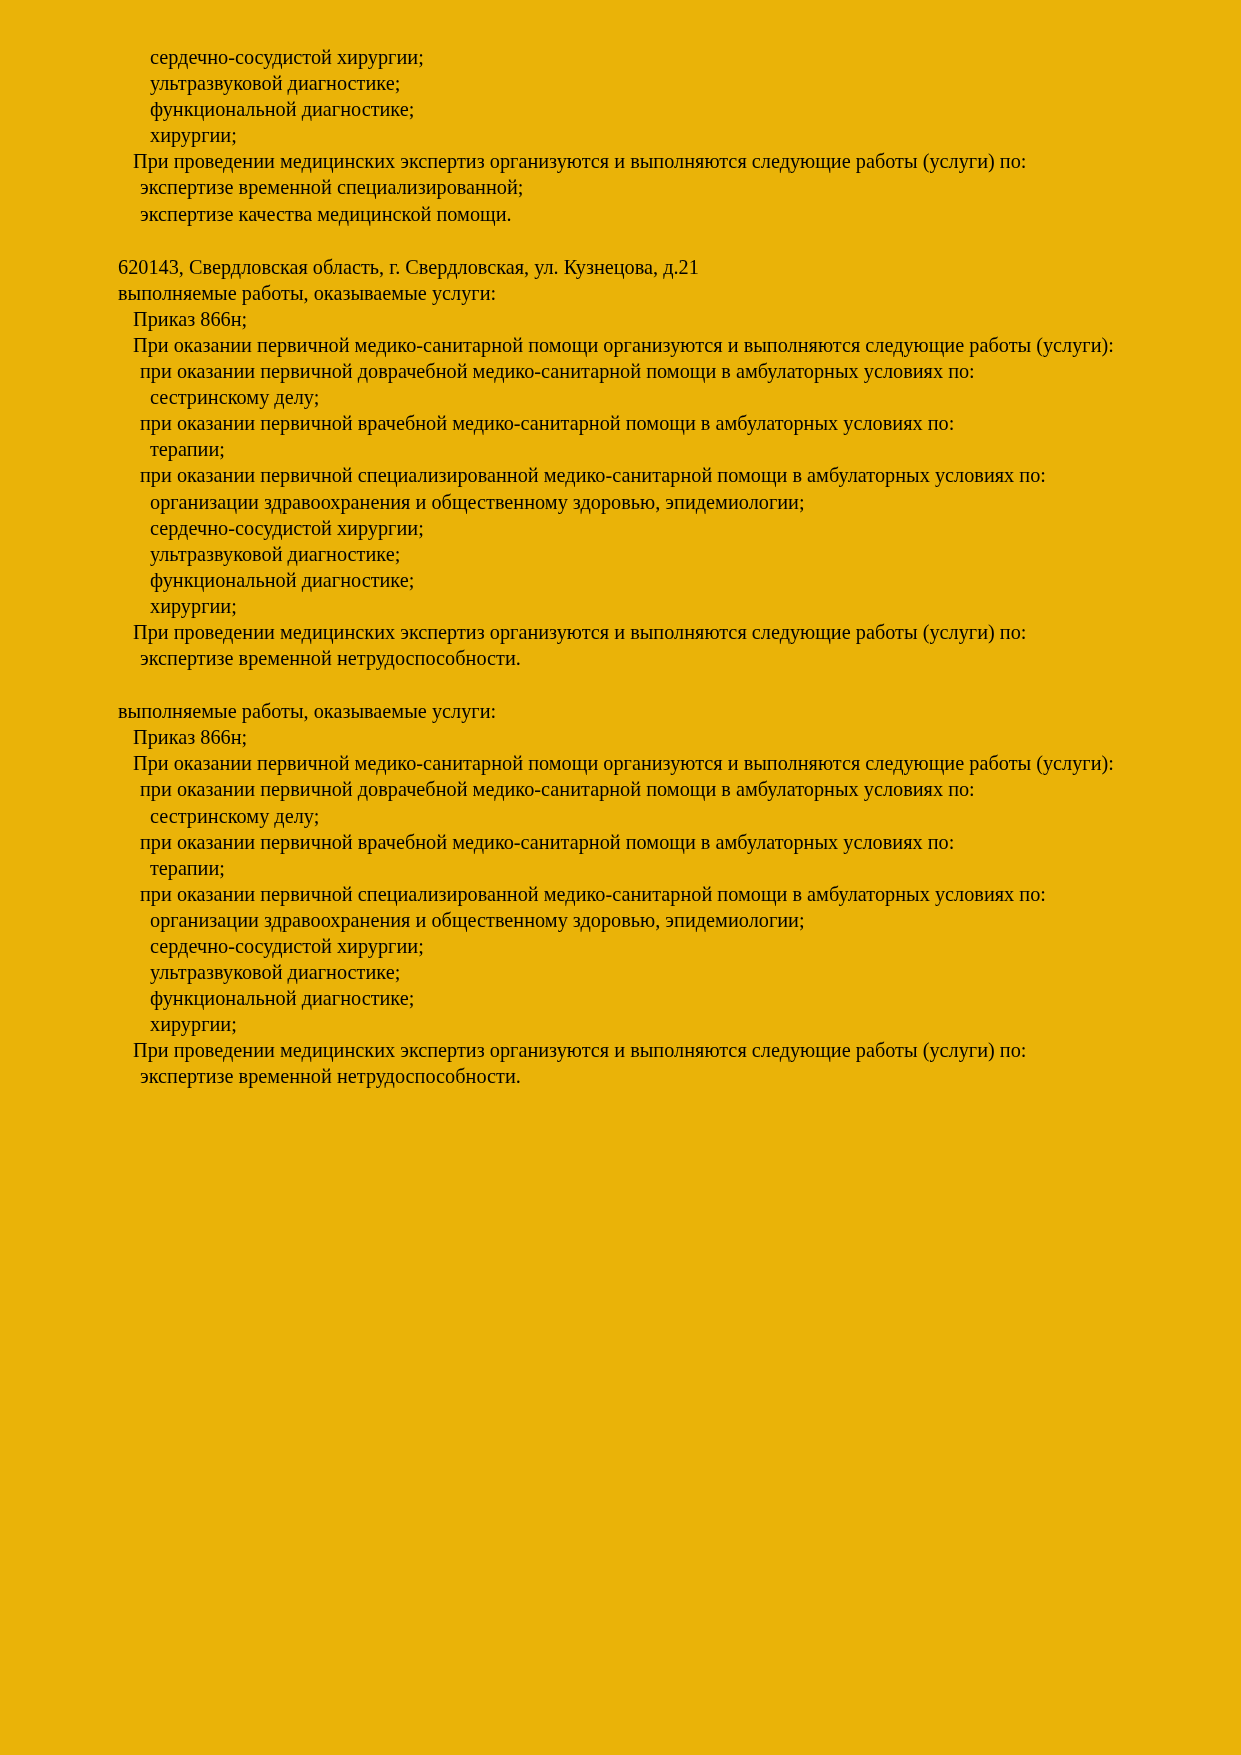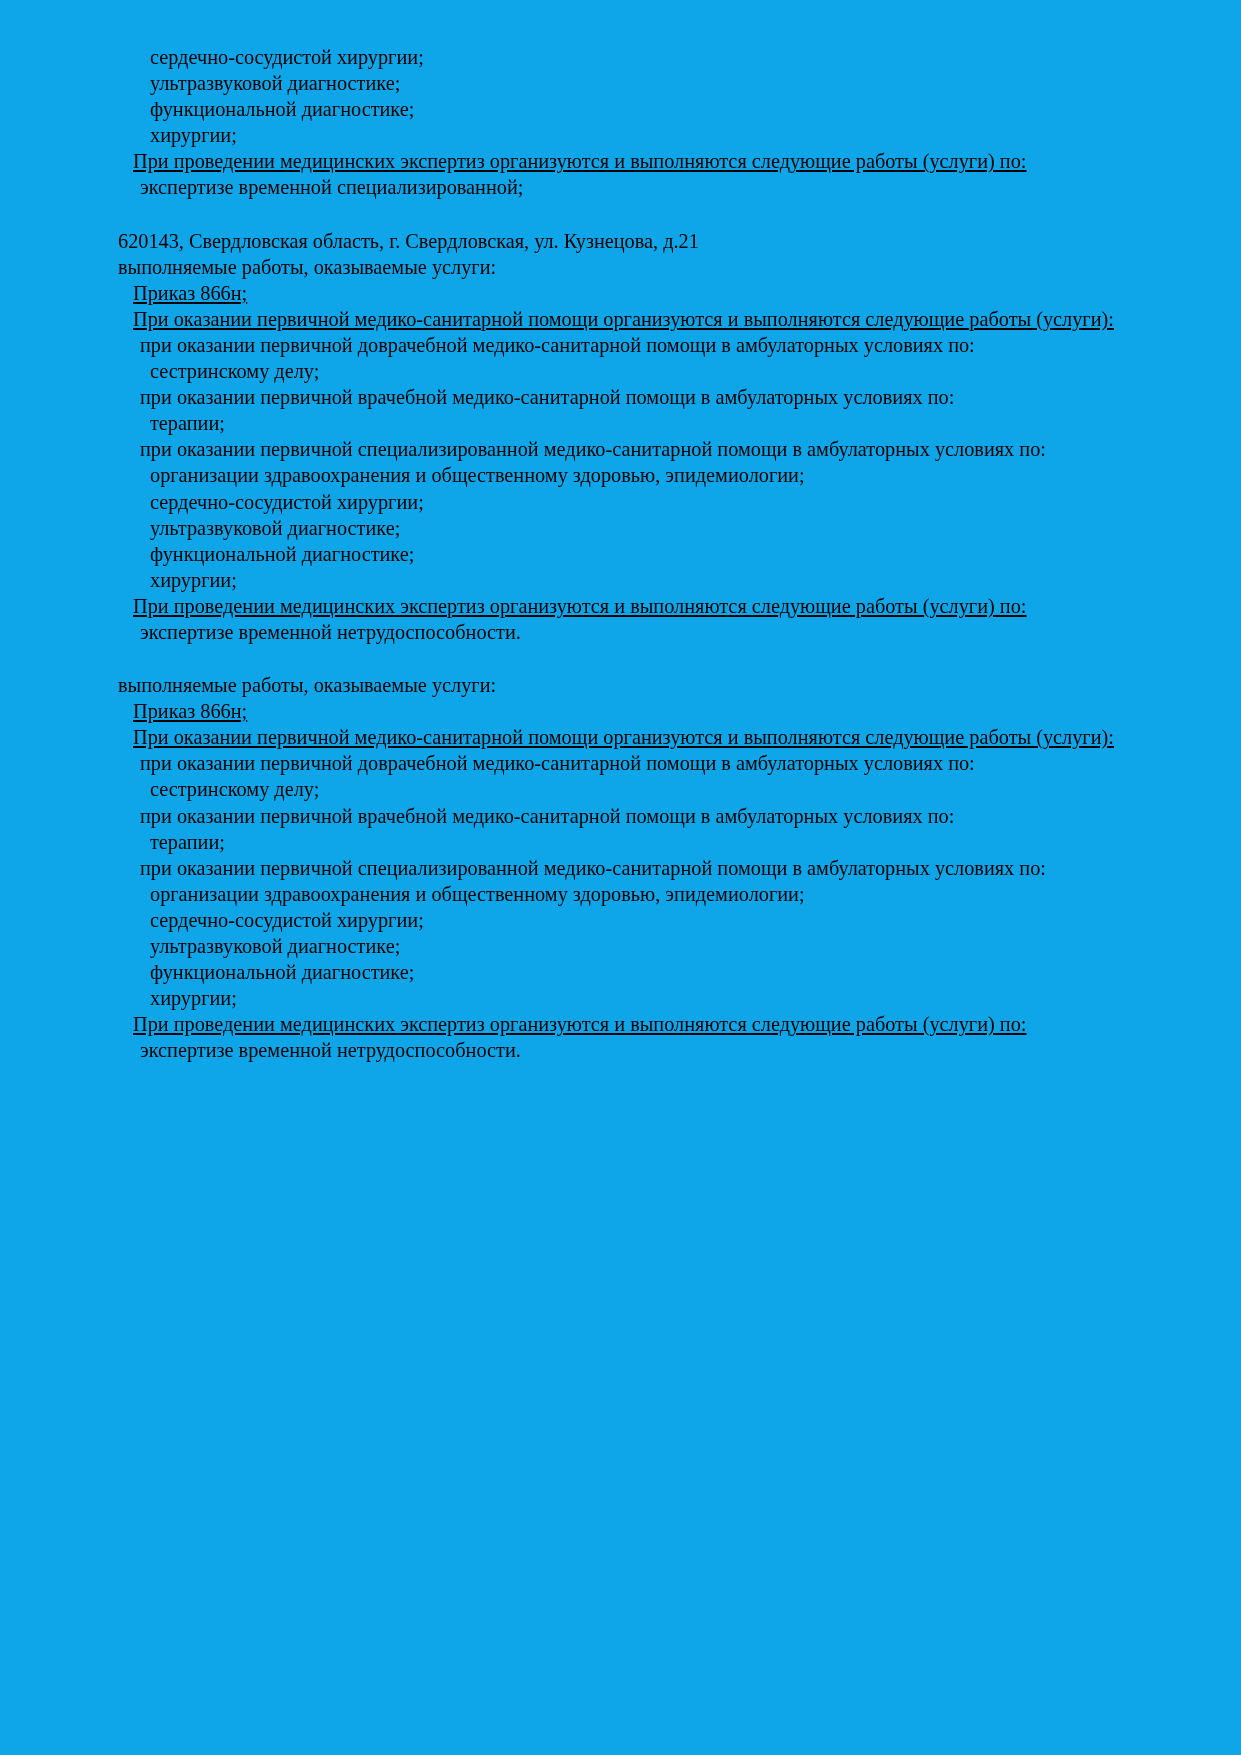--- a/index.html
+++ b/index.html
@@ -14,21 +14,21 @@
     font-family: "Liberation Serif", "DejaVu Serif", serif;
     color: #000000;
     -webkit-font-smoothing: antialiased;
   }
   .page {
     position: relative;
     width: 1241px;
     height: 1755px;
     box-sizing: border-box;
     padding: 44px 116px 0 118px;
-    background: #0ea5e9;
+    background: #eab308;
   }
   .doc-body {
     width: 1007px;
   }
   .block {
     margin: 0;
   }
   .block + .block {
     margin-top: 27px;
   }
@@ -46,21 +46,21 @@
     font-size: 20.3px;
     line-height: 26.1px;
     margin: 0;
     text-align: justify;
     text-justify: inter-word;
     text-align-last: left;
     hyphens: none;
   }
   
   .i0 { padding-left: 0px; }
-  .i1 { padding-left: 15px; text-decoration: underline; }
+  .i1 { padding-left: 15px; }
   .i2 { padding-left: 22px; }
   .i3 { padding-left: 32px; }
 
   
   .para.i1 { padding-left: 0; text-indent: 15px; }
   .para.i2 { padding-left: 0; text-indent: 22px; }
 
   
   .para.jfull { text-align-last: left; }
 </style>
@@ -69,20 +69,21 @@
 
 <div class="page">
   <div class="doc-body" id="doc-body">
       <div class="block">
         <p class="ln i3">сердечно-сосудистой хирургии;</p>
         <p class="ln i3">ультразвуковой диагностике;</p>
         <p class="ln i3">функциональной диагностике;</p>
         <p class="ln i3">хирургии;</p>
         <p class="para jfull i1">При проведении медицинских экспертиз организуются и выполняются следующие работы (услуги) по:</p>
         <p class="ln i2">экспертизе временной специализированной;</p>
+        <p class="ln i2">экспертизе качества медицинской помощи.</p>
       </div>
       <div class="block">
         <p class="ln i0">620143, Свердловская область, г. Свердловская, ул. Кузнецова, д.21</p>
         <p class="ln i0">выполняемые работы, оказываемые услуги:</p>
         <p class="ln i1">Приказ 866н;</p>
         <p class="para jfull i1">При оказании первичной медико-санитарной помощи организуются и выполняются следующие работы (услуги):</p>
         <p class="para jfull i2">при оказании первичной доврачебной медико-санитарной помощи в амбулаторных условиях по:</p>
         <p class="ln i3">сестринскому делу;</p>
         <p class="para jfull i2">при оказании первичной врачебной медико-санитарной помощи в амбулаторных условиях по:</p>
         <p class="ln i3">терапии;</p>

